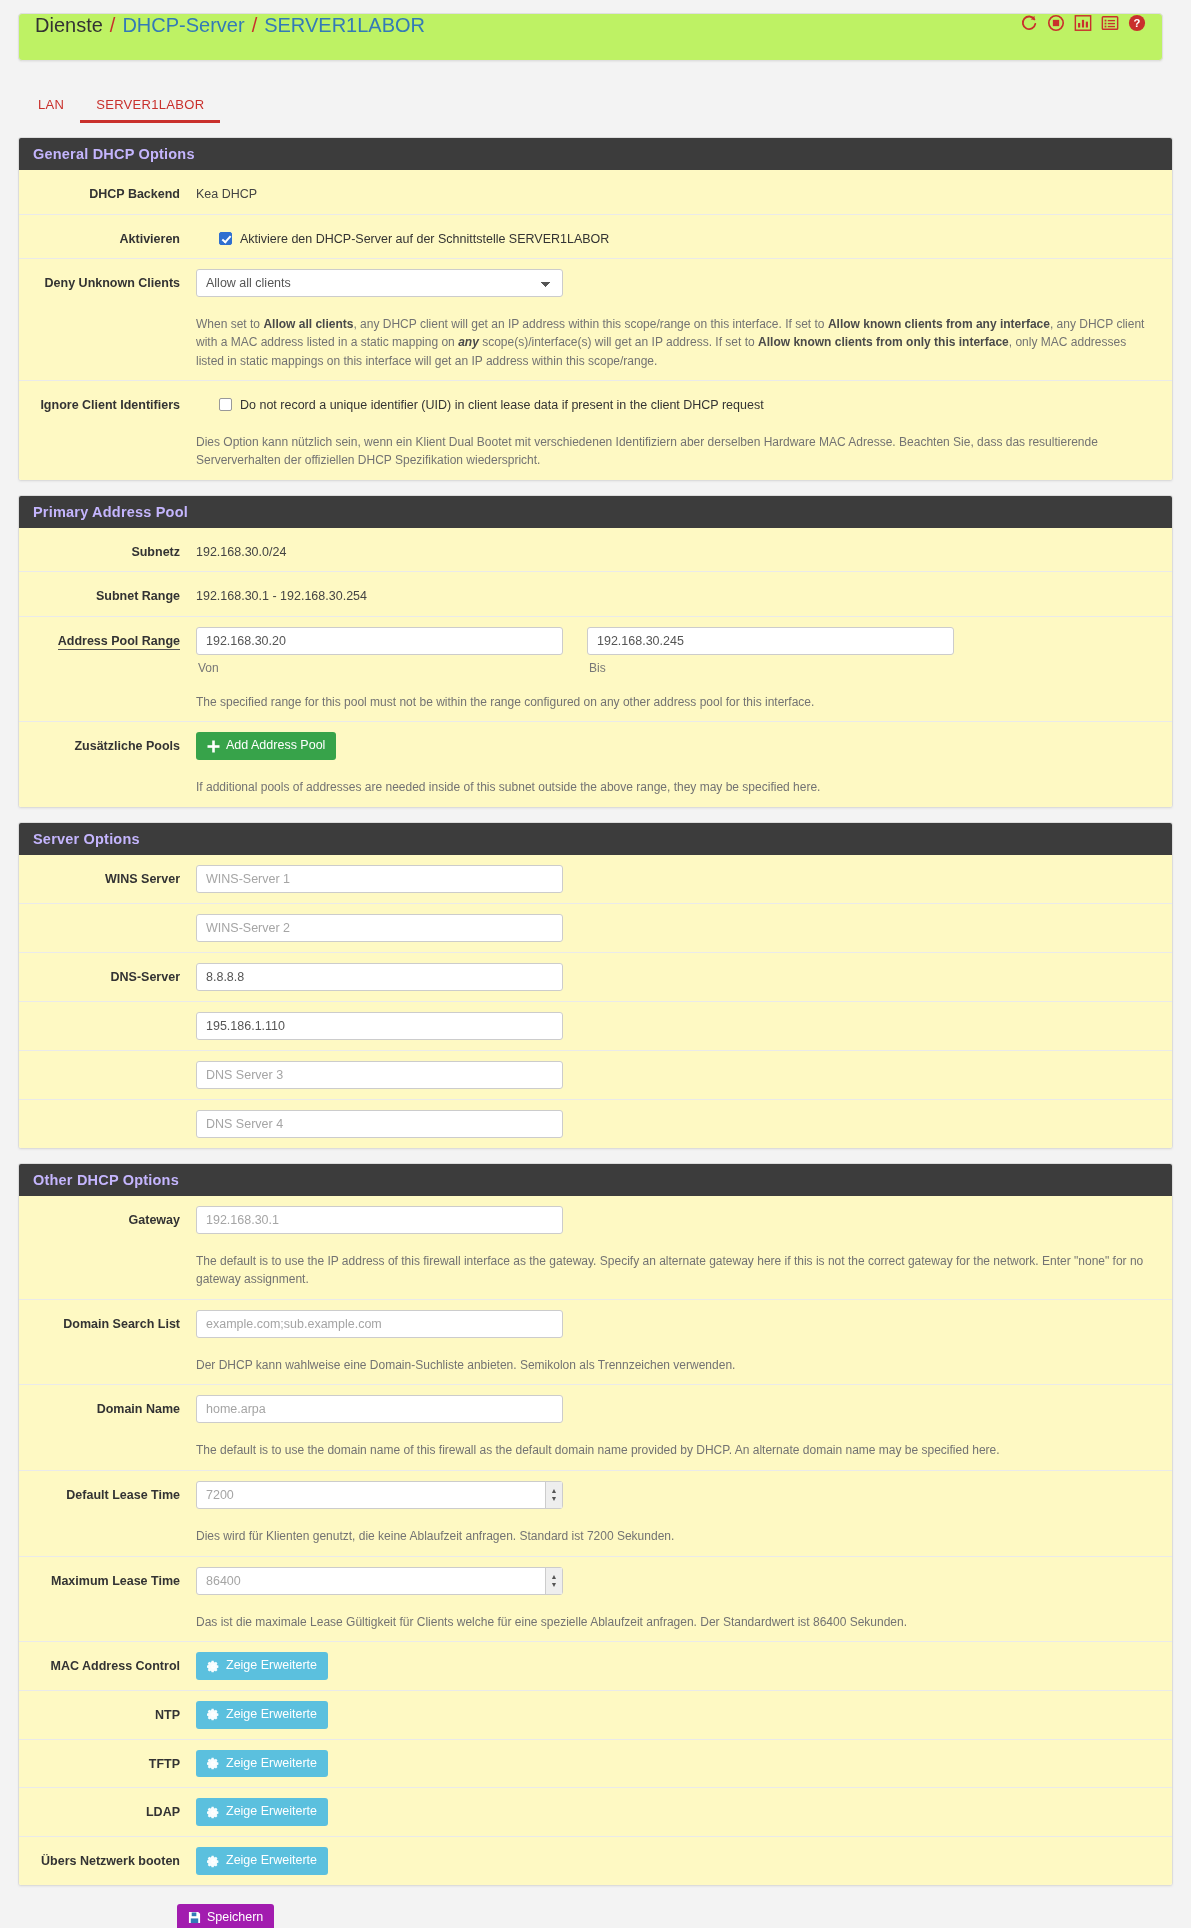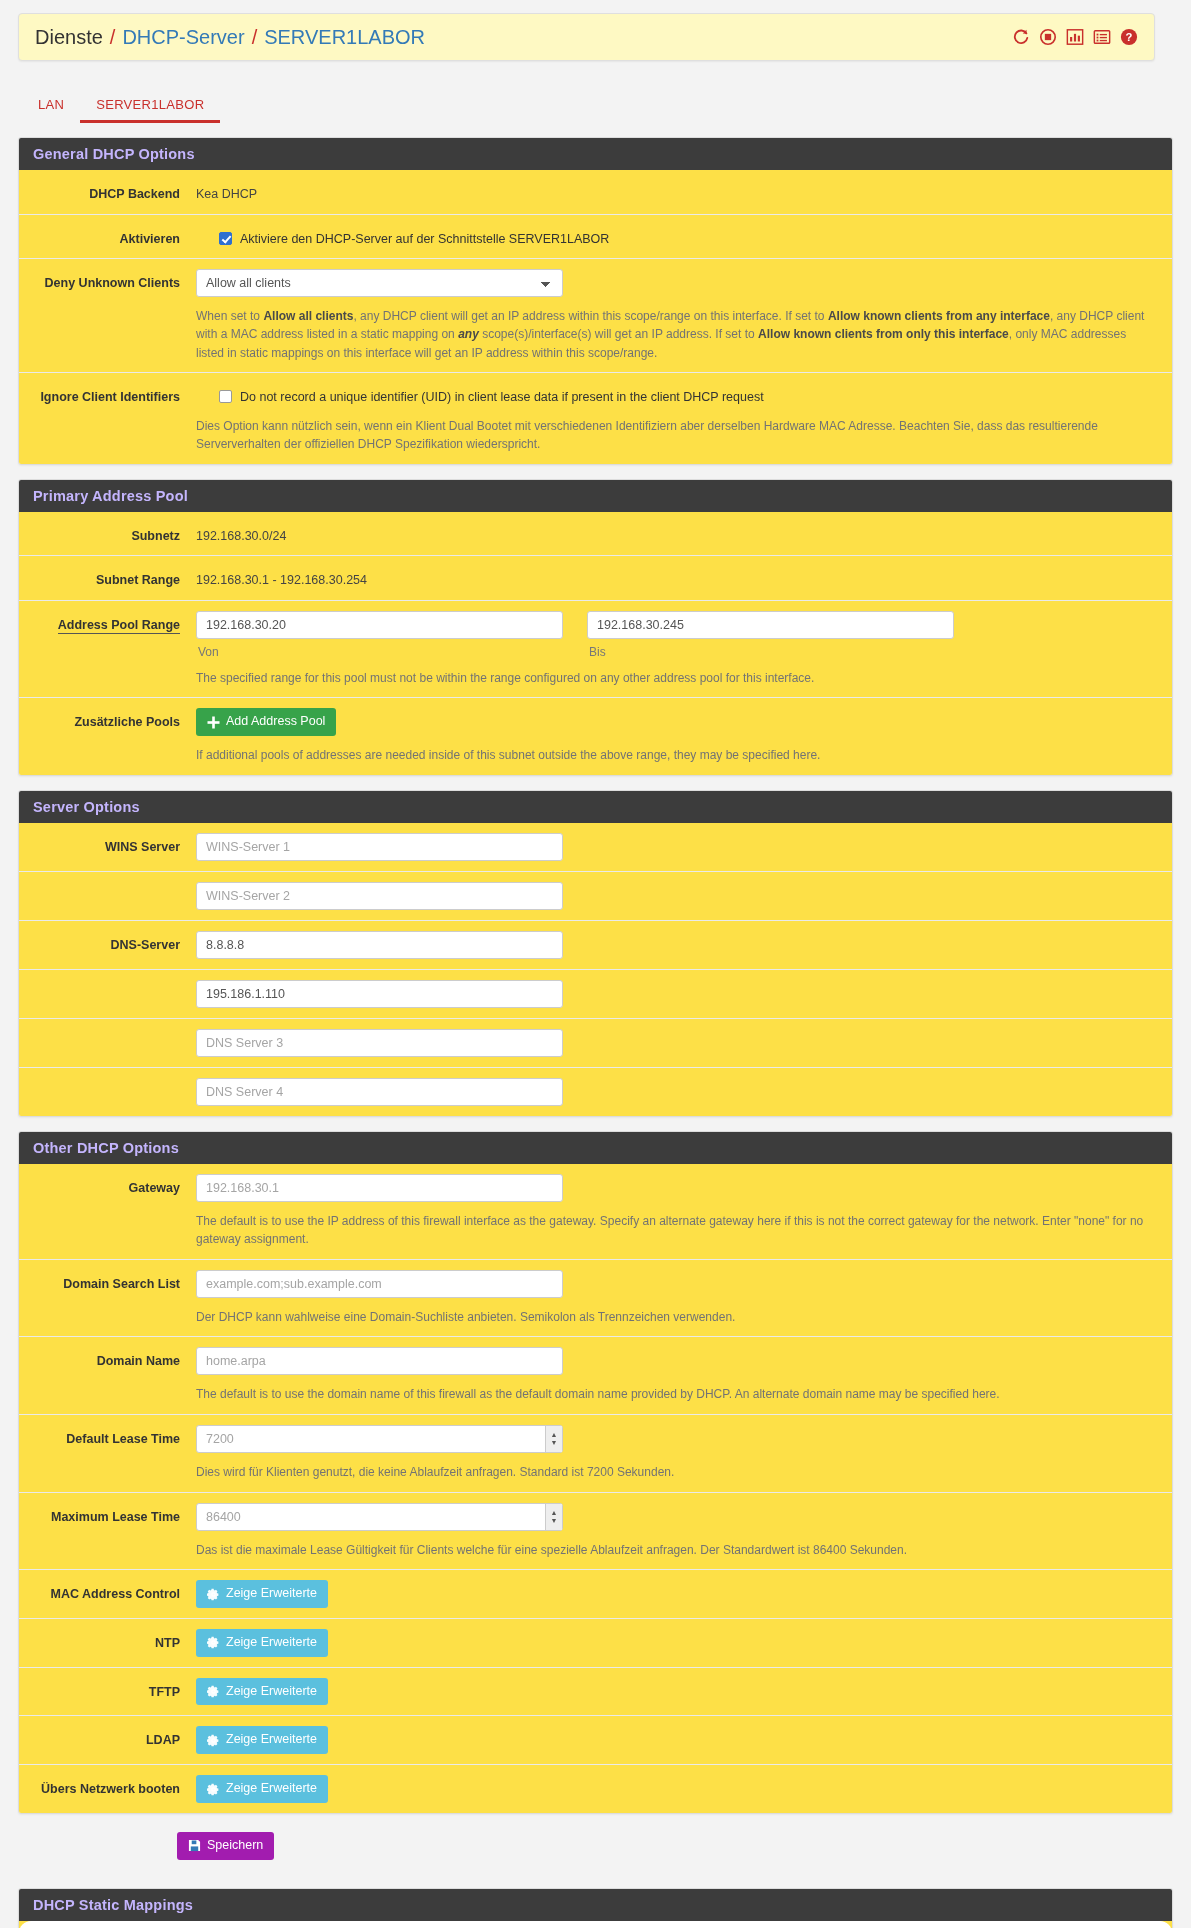--- a/index.html
+++ b/index.html
@@ -6,27 +6,27 @@
   html, body {
     margin: 0; padding: 0;
     background: #f3f3f3;
     font-family: "Liberation Sans", sans-serif;
     color: #333;
   }
   body { width: 1191px; }
 
   
   .breadcrumb-bar {
-    margin: 13px 36px 0 18px;
-    background: #fef9c3;
+    margin: 13px 28px 0 18px;
+    background: #bef264;
     border: 1px solid #dfdfdf;
     border-radius: 4px;
     height: 48px;
     display: flex;
-    align-items: center;
+    align-items: flex-start;
     padding: 0 16px;
     box-shadow: 0 1px 2px rgba(0,0,0,.06);
   }
   .crumbs { display: flex; align-items: baseline; font-size: 20px; }
   .crumb-static { color: #333; }
   .crumb-link { color: #337ab7; cursor: pointer; }
   .crumb-sep { color: #c9302c; margin: 0 7px; }
   .crumb-last { color: #337ab7; }
   .header-icons { margin-left: auto; display: flex; align-items: center; gap: 9px; }
   .hicon { width: 18px; height: 18px; display:block; cursor: pointer; }
@@ -67,21 +67,21 @@
     overflow: hidden;
   }
   .panel-heading {
     background: #3c3c3c;
     color: #c4b5fd;
     font-size: 14.5px;
     font-weight: bold;
     padding: 8px 14px;
     letter-spacing: .2px;
   }
-  .panel-body { background: #fde047; }
+  .panel-body { background: #fef9c3; }
 
   .row {
     display: flex;
     border-bottom: 1px solid #eaeaea;
     padding: 10px 0;
     align-items: flex-start;
   }
   .row:last-child { border-bottom: none; }
   .row-label {
     width: 175px;
@@ -152,21 +152,21 @@
     font-size: 12px;
     color: #777;
     margin-top: 6px;
     padding-left: 2px;
   }
 
   .help-text {
     font-size: 12px;
     color: #737373;
     line-height: 1.55;
-    margin-top: 10px;
+    margin-top: 18px;
     padding-right: 6px;
   }
   .help-text b { color: #4a4a4a; font-weight: bold; }
   .help-text i { font-style: italic; }
 
   
   .check-line { display: flex; align-items: flex-start; padding-top: 5px; margin-left: 23px; }
   .cbox {
     width: 13px; height: 13px;
     border: 1px solid #999;

